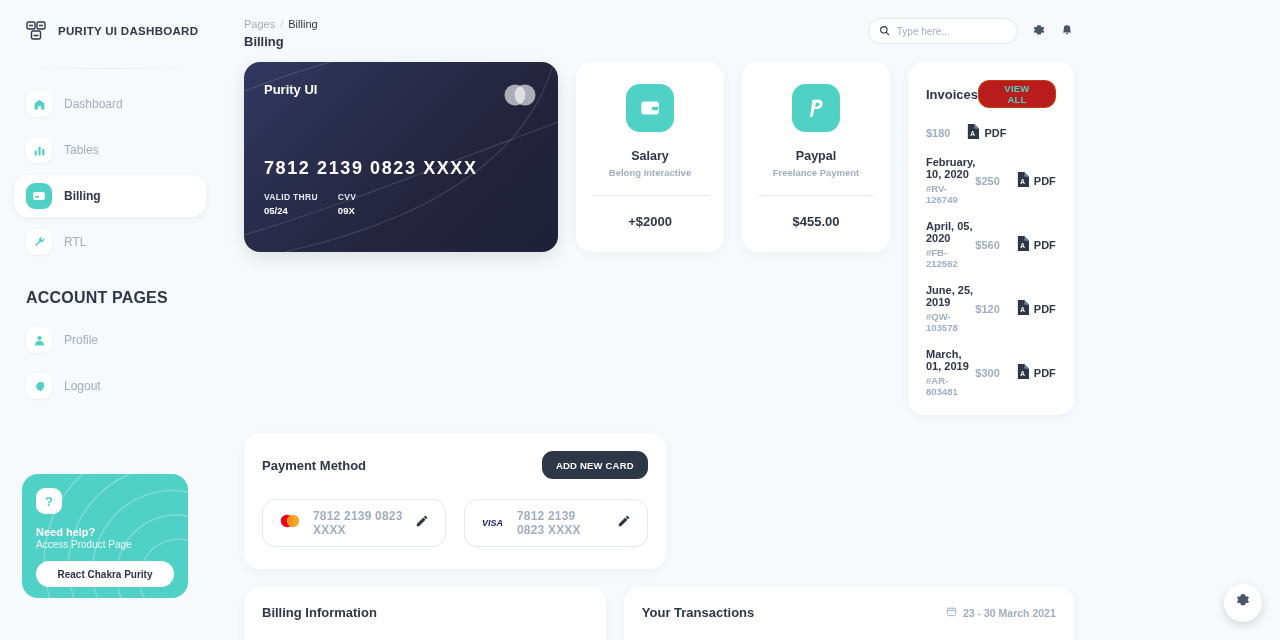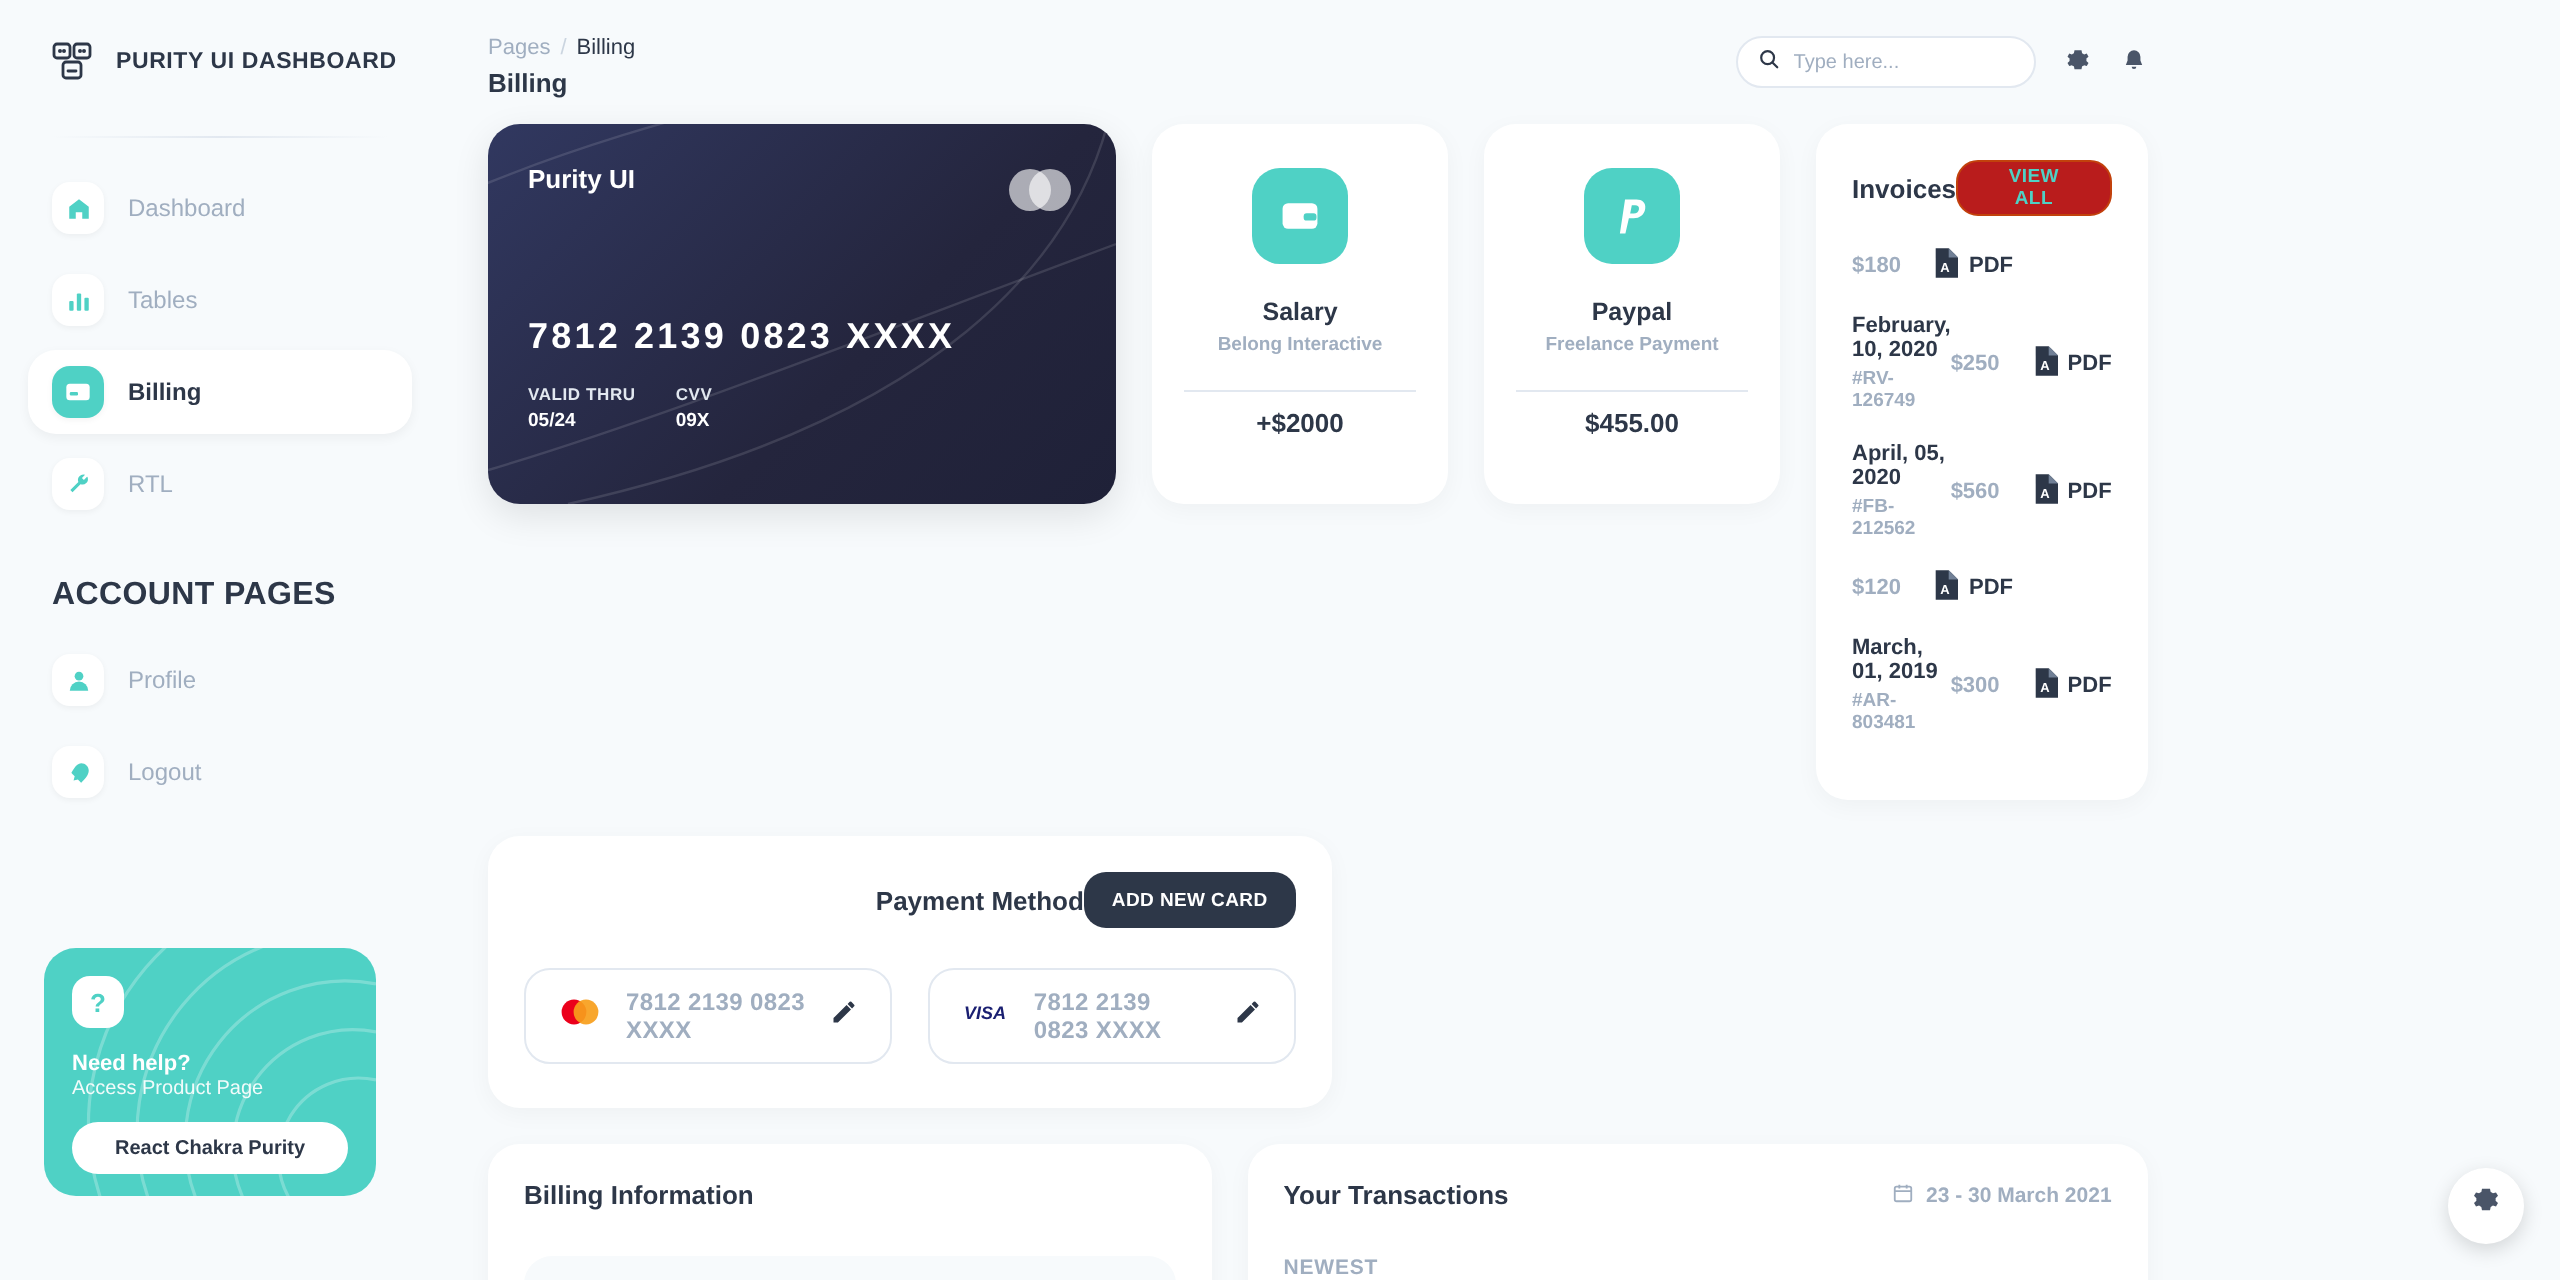--- a/index.html
+++ b/index.html
@@ -125,21 +125,21 @@
     border-radius: 16px; display: flex; flex-direction: column; align-items: center;
     padding: 22px 16px 16px; box-shadow: 0 3px 12px rgba(0,0,0,.04);
   }
   .stat-icon {
     width: 48px; height: 48px; border-radius: 14px; background: #4FD1C5;
     display: flex; align-items: center; justify-content: center;
   }
   .stat-name { margin-top: 17px; font-size: 12.5px; font-weight: 700; color: #2d3748; }
   .stat-sub { margin-top: 4px; font-size: 9.5px; font-weight: 700; color: #a0aec0; }
   .stat-div { width: 100%; height: 1px; background: #e2e8f0; margin: 17px 0 0; }
-  .stat-amt { margin-top: 8px; font-size: 13px; font-weight: 700; color: #2d3748; }
+  .stat-amt { margin-top: 18px; font-size: 13px; font-weight: 700; color: #2d3748; }
 
   
   .invoices {
     flex: 1; background: #fff; border-radius: 16px; padding: 18px 18px 18px 18px;
     box-shadow: 0 3px 12px rgba(0,0,0,.04); min-height: 338px;
   }
   .inv-head { display: flex; align-items: center; justify-content: space-between; }
   .inv-title { font-size: 13px; font-weight: 700; color: #2d3748; }
   .viewall {
     border: 1px solid #c2410c; color: #4FD1C5; background: #b91c1c;
@@ -154,21 +154,21 @@
   .inv-code { font-size: 9.5px; font-weight: 700; color: #a0aec0; margin-top: 3px; }
   .inv-amt { font-size: 11px; font-weight: 700; color: #a0aec0; margin-right: 16px; }
   .inv-pdf { display: flex; align-items: center; gap: 5px; cursor: pointer; }
   .inv-pdf span { font-size: 11px; font-weight: 700; color: #2d3748; }
 
   
   .pm {
     background: #fff; border-radius: 16px; padding: 18px 18px 22px;
     box-shadow: 0 3px 12px rgba(0,0,0,.04); flex: 1;
   }
-  .pm-head { display: flex; align-items: center; justify-content: flex-end; }
+  .pm-head { display: flex; align-items: center; justify-content: space-between; }
   .pm-title { font-size: 13px; font-weight: 700; color: #2d3748; }
   .addcard {
     background: #2d3748; color: #fff; border: 0; border-radius: 11px;
     height: 28px; padding: 0 14px; font-size: 9.5px; font-weight: 700;
     cursor: pointer; font-family: "Liberation Sans", sans-serif; letter-spacing: .2px;
   }
   .pm-cards { display: flex; gap: 18px; margin-top: 20px; }
   .pm-card {
     flex: 1; height: 48px; border: 1px solid #e2e8f0; border-radius: 13px;
     display: flex; align-items: center; padding: 0 16px; gap: 12px; cursor: pointer;
@@ -441,20 +441,24 @@
                     <path d="M2 0h7l5 5v11H2z"></path>
                     <path d="M9 0l5 5H9z" fill="#718096"></path>
                     <text x="7" y="13" font-size="7" fill="#fff" text-anchor="middle" font-family="Liberation Sans">A</text>
                   </svg>
               </span>
               <span>PDF</span>
             </div>
           </div>
 
           <div class="inv-row">
+            <div class="inv-left">
+              <div class="inv-date">June, 25, 2019</div>
+              <div class="inv-code">#QW-103578</div>
+            </div>
             <div class="inv-amt">$120</div>
             <div class="inv-pdf">
               <span>
                 <svg width="13" height="15" viewBox="0 0 14 16" fill="#2d3748">
                     <path d="M2 0h7l5 5v11H2z"></path>
                     <path d="M9 0l5 5H9z" fill="#718096"></path>
                     <text x="7" y="13" font-size="7" fill="#fff" text-anchor="middle" font-family="Liberation Sans">A</text>
                   </svg>
               </span>
               <span>PDF</span>

